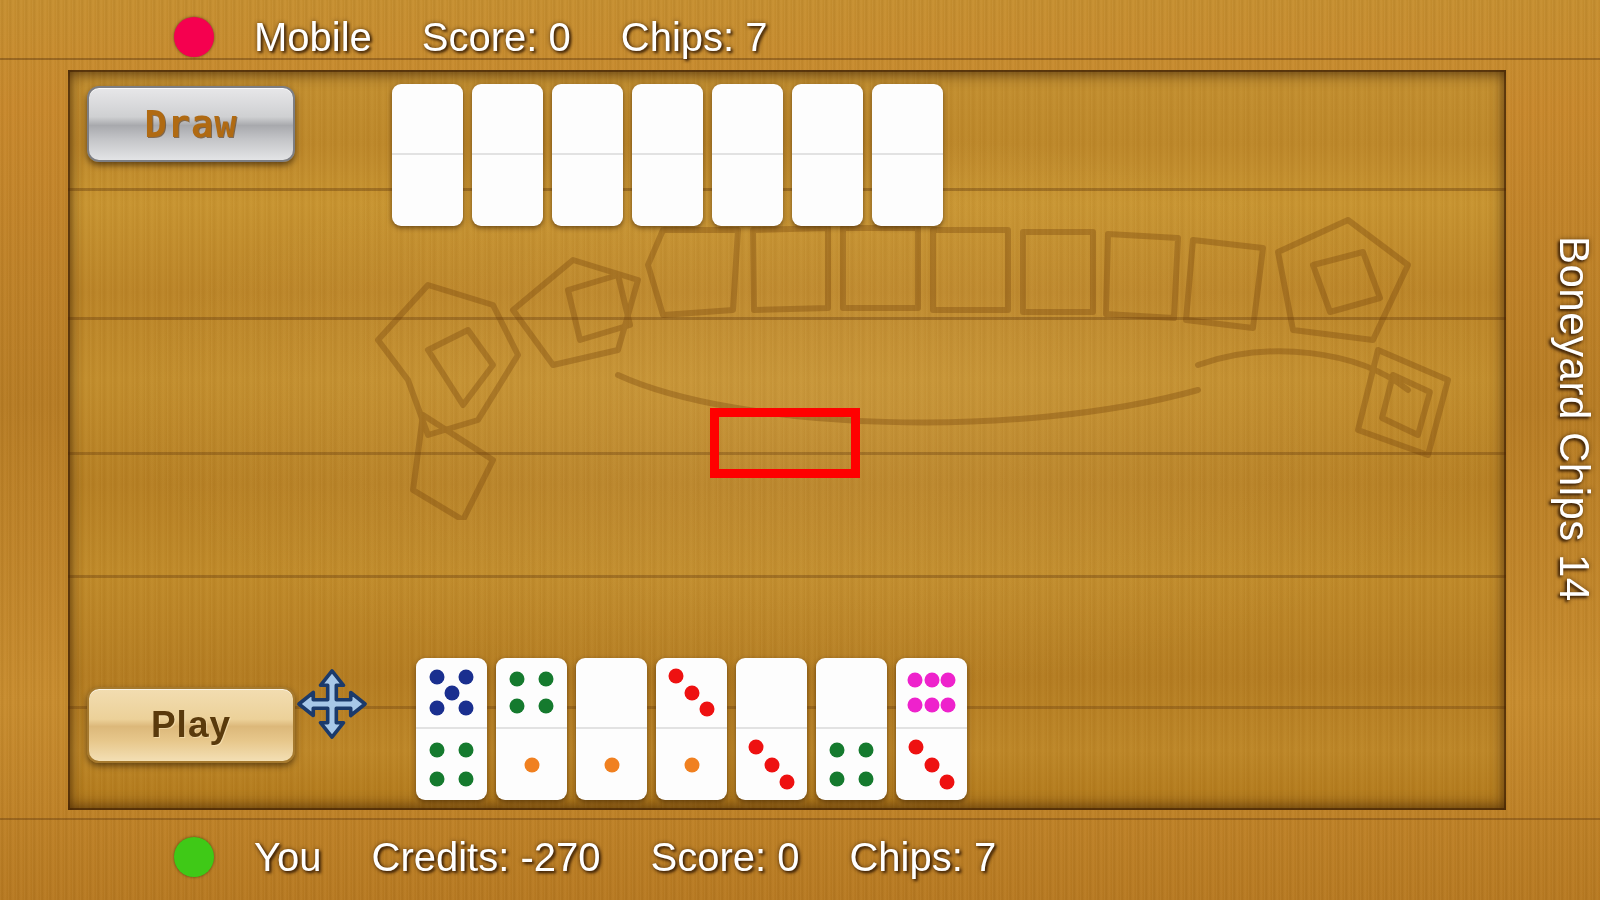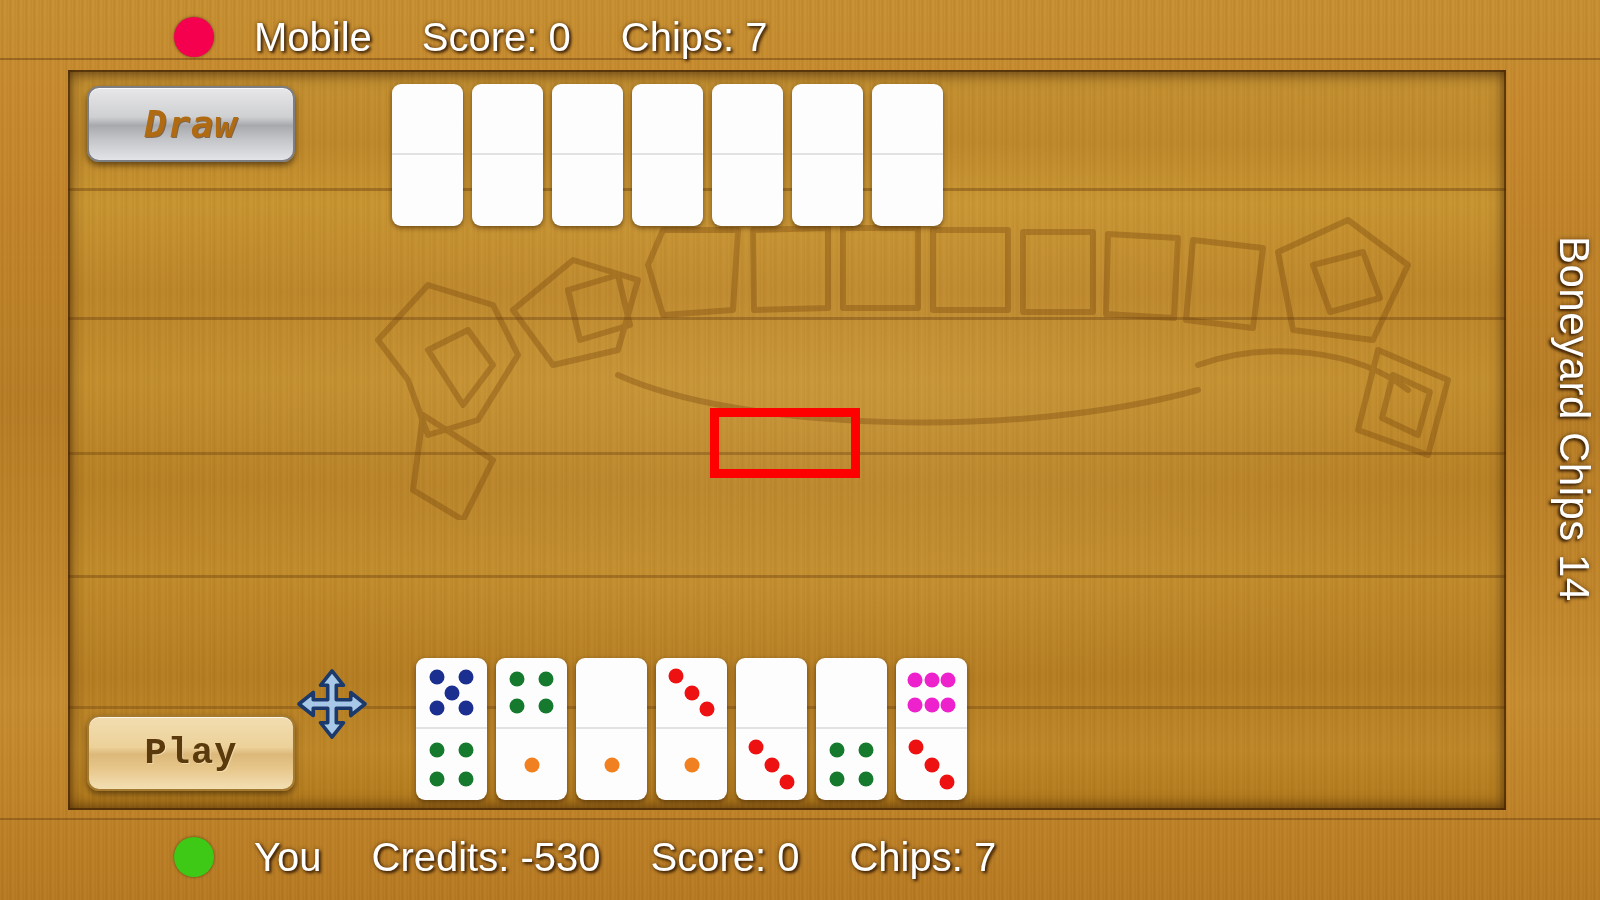--- a/index.html
+++ b/index.html
@@ -129,32 +129,31 @@
 
   #draw-button {
     left: 19px; top: 16px;
     background: linear-gradient(180deg,#e7e7e9 0%, #cfd0d2 40%, #a8a9ad 52%, #c2c3c6 70%, #e3e4e6 100%);
     border: 2px solid #7d7e82;
     box-shadow: 0 3px 6px rgba(30,15,0,0.6), inset 0 1px 0 rgba(255,255,255,0.8);
     color: #b06a12;
     text-shadow: 1px 1px 0 rgba(90,50,5,0.6);
     font-family: "DejaVu Sans Mono", monospace;
     font-weight: bold;
-    font-style: italic;
   }
 
   #play-button {
-    left: 19px; top: 645px;
+    left: 19px; top: 617px;
     background: linear-gradient(180deg,#f0d9a8 0%, #ebcf96 42%, #d9b濃 50%, #dcb87a 52%, #e8c88c 72%, #f2dcb0 100%);
     background: linear-gradient(180deg,#f2ddb1 0%, #ecd199 42%, #dcb87a 52%, #e7c78b 72%, #f3dfb4 100%);
     border: 2px solid #a5792e;
     box-shadow: 0 3px 6px rgba(30,15,0,0.55), inset 0 1px 0 rgba(255,255,255,0.7);
     color: #5a3a0c;
     text-shadow: 1px 1px 0 rgba(255,240,200,0.5);
-    font-family: Liberation Mono, monospace;
+    font-family: Liberation Sans, sans-serif;
     font-weight: bold;
   }
 
   
   .domino-row { position: absolute; display: flex; z-index: 4; }
   #opponent-hand { left: 324px; top: 14px;  gap: 9px; }
   #player-hand   { left: 348px; top: 588px; gap: 9px; }
 
   .domino {
     width: 71px; height: 142px;
@@ -372,18 +371,18 @@
       </svg>
     </div>
 
   </div>
 
   <div id="boneyard-label">Boneyard Chips 14</div>
 
   <div class="statusbar" id="bottombar">
     <div class="player-dot" id="bottom-dot" style="background: rgb(63, 201, 23);"></div>
     <span class="pname">You</span>
-    <span class="sfield">Credits: -530</span>
+    <span class="sfield">Credits: -270</span>
     <span class="sfield">Score: 0</span>
     <span class="sfield">Chips: 7</span>
   </div>
 
 </div>
 
 </body></html>

